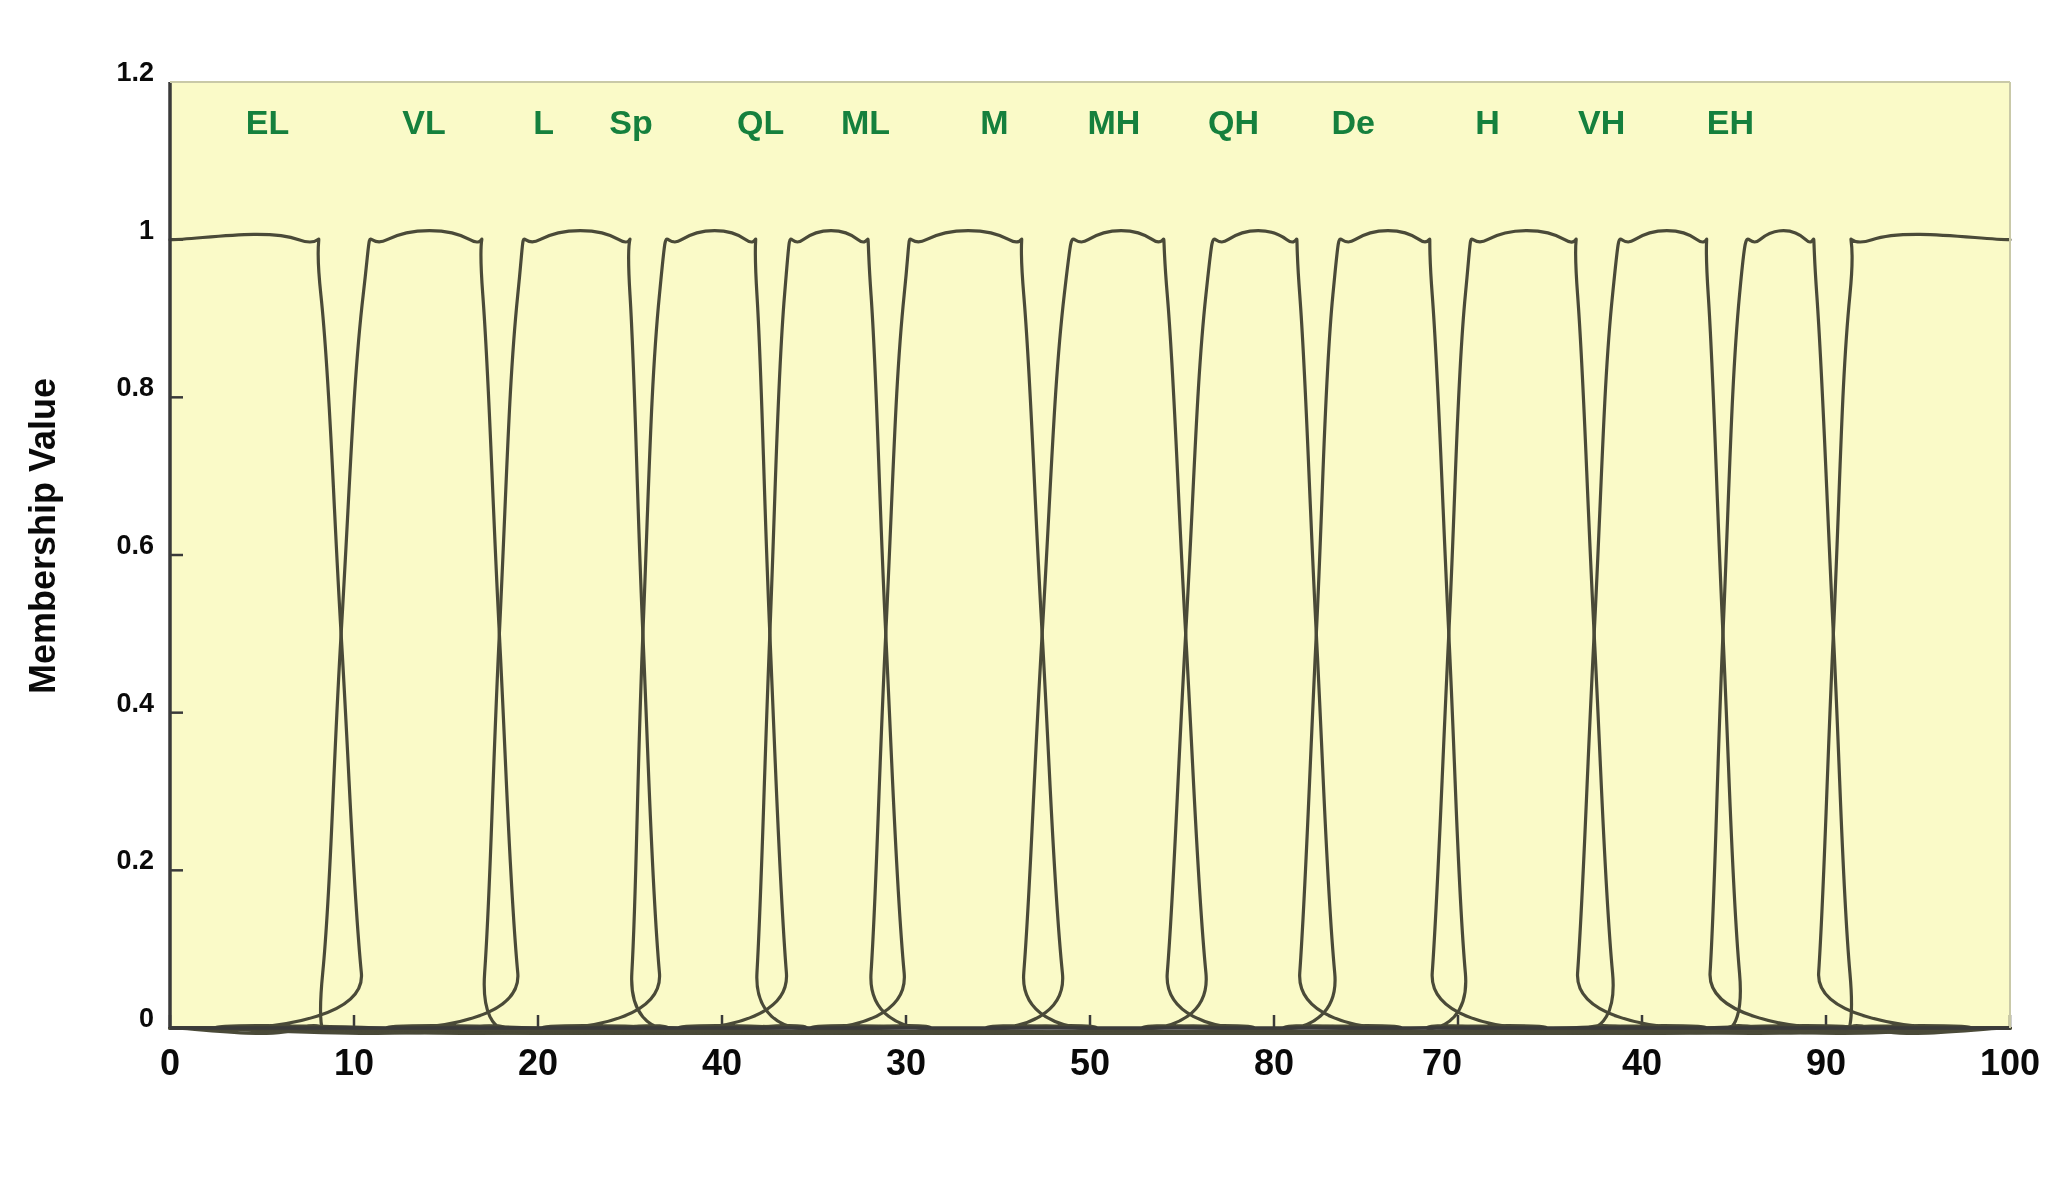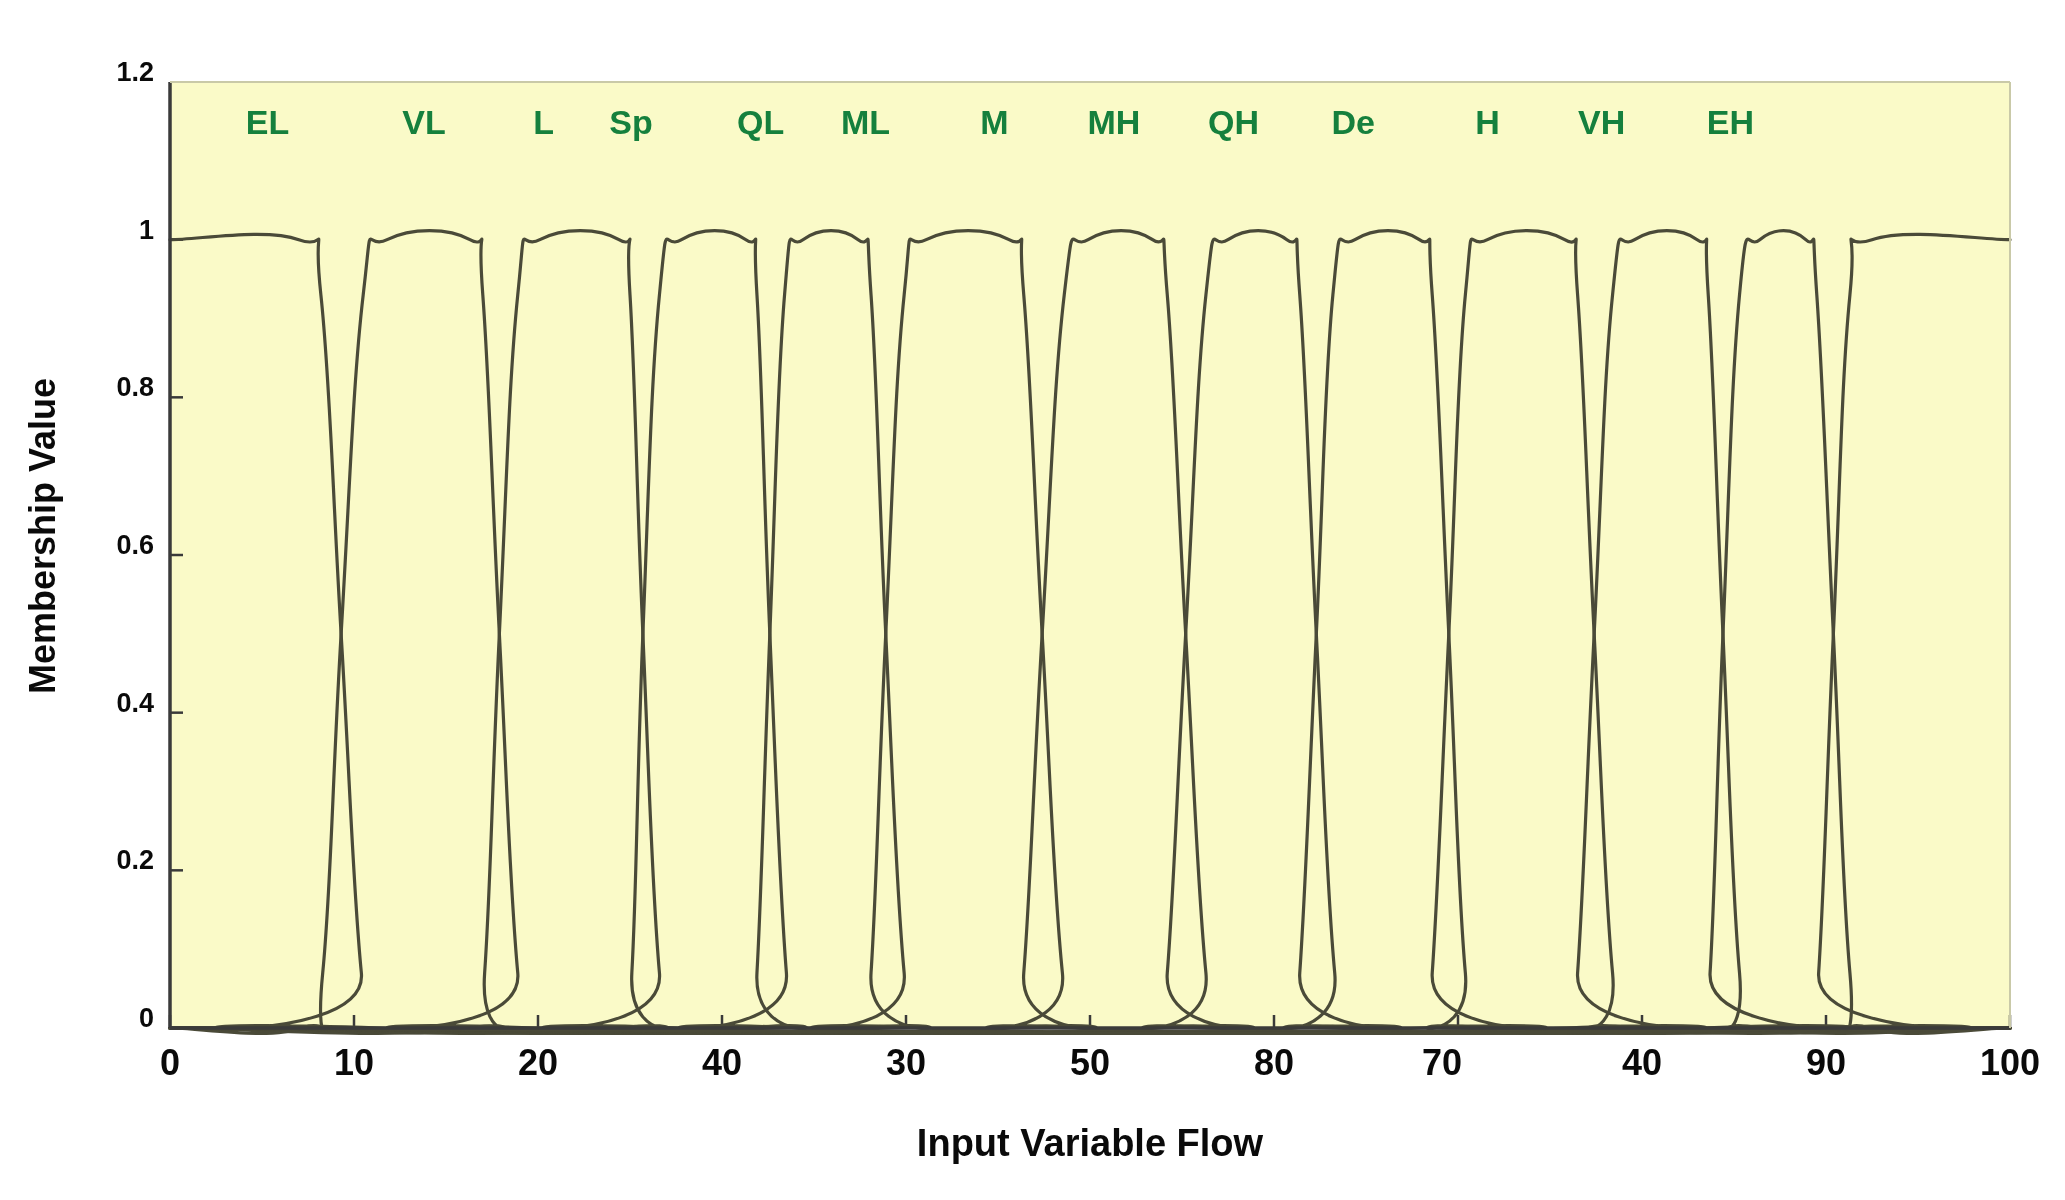--- a/index.html
+++ b/index.html
@@ -74,21 +74,20 @@
   .plot-svg{position:absolute;left:0;top:0;}
 </style>
 </head>
 <body>
 
 <div id="root">
 
 
   <div class="ylabel">Membership Value</div>
 
-  <div class="xlabel">Input Variable Flow</div>
 
   <svg class="plot-svg" width="2065" height="1200">
     <g id="plot-bg-g">
         <rect x="170" y="82" width="1840" height="946" fill="#FAFAC8"></rect>
       </g>
     <g id="ticks-g">
         <line x1="170" y1="1028" x2="170" y2="1015" stroke="#3a3a3a" stroke-width="2.5"></line>
         <line x1="354" y1="1028" x2="354" y2="1015" stroke="#3a3a3a" stroke-width="2.5"></line>
         <line x1="538" y1="1028" x2="538" y2="1015" stroke="#3a3a3a" stroke-width="2.5"></line>
         <line x1="722" y1="1028" x2="722" y2="1015" stroke="#3a3a3a" stroke-width="2.5"></line>

